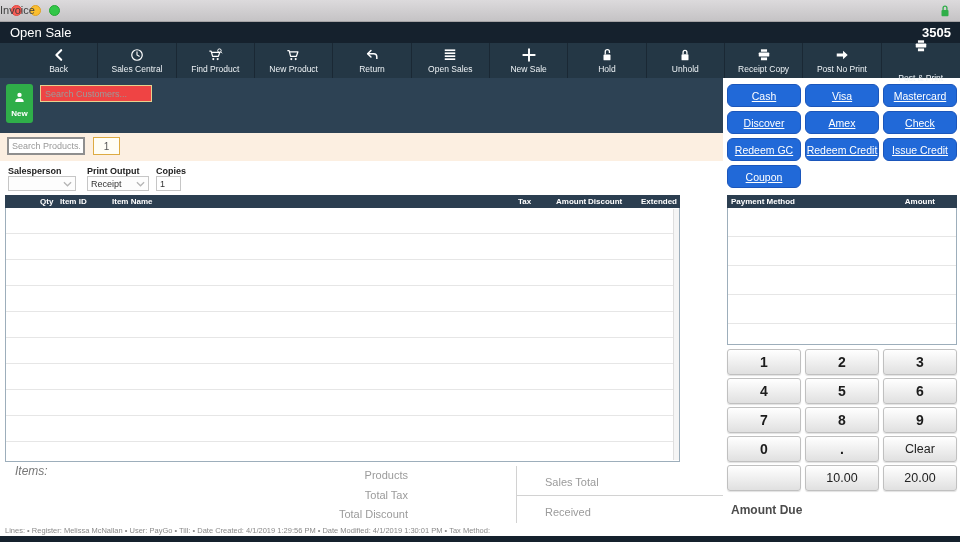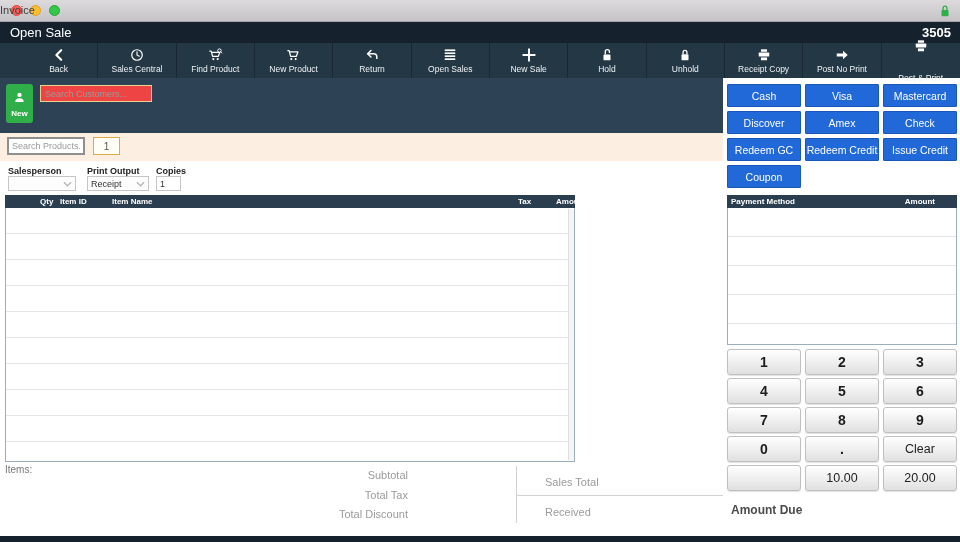--- a/index.html
+++ b/index.html
@@ -55,50 +55,50 @@
   .selbox { position:absolute; top:176px; height:15px; border:1px solid #c6c6c6; background:#fdfdfd;
     font-size:9px; color:#333; display:flex; align-items:center; justify-content:space-between;
     padding:0 3px; cursor:pointer; }
   .sel-sp { left:8px; width:68px; }
   .sel-po { left:87px; width:62px; }
   .copies-input { position:absolute; left:156px; top:176px; width:25px; height:15px;
     border:1px solid #c6c6c6; font-size:9px; padding:0 3px; color:#333;
     font-family:"Liberation Sans", sans-serif; }
 
   
-  .items-table { position:absolute; left:5px; top:195px; width:570px; height:267px; }
+  .items-table { position:absolute; left:5px; top:195px; width:675px; height:267px; }
   .items-head { position:absolute; top:0; left:0; right:0; height:13px; background:#2b3e50; }
   .items-head span { position:absolute; top:2px; font-size:8px; font-weight:bold; color:#fff; }
   .items-head span:nth-child(1){ left:35px; }
   .items-head span:nth-child(2){ left:55px; }
   .items-head span:nth-child(3){ left:107px; }
   .items-head span:nth-child(4){ left:513px; }
   .items-head span:nth-child(5){ left:551px; }
   .items-head span:nth-child(6){ left:583px; }
   .items-head span:nth-child(7){ left:636px; }
   .items-body { position:absolute; top:13px; left:0; right:0; bottom:0;
     border:1px solid #9daebb; border-top:none;
     background:repeating-linear-gradient(to bottom, #ffffff 0 25px, #e6e6e6 25px 26px); }
   .items-scroll { position:absolute; top:14px; right:1px; width:6px; bottom:2px;
     background:#f5f5f5; border-left:1px solid #dedede; }
-  .items-footer-label { position:absolute; left:5px; top:464px; font-size:10px; color:#777; }
+  .items-footer-label { position:absolute; left:15px; top:464px; font-size:12px; color:#777;font-style:italic; }
 
   
   .pay-table { position:absolute; left:727px; top:195px; width:230px; height:150px; }
   .pay-head { position:relative; height:13px; background:#2b3e50; }
   .pay-head .c1 { position:absolute; left:4px; top:2px; font-size:8px; font-weight:bold; color:#fff; }
   .pay-head .c2 { position:absolute; right:22px; top:2px; font-size:8px; font-weight:bold; color:#fff; }
   .pay-body { position:absolute; top:13px; left:0; right:0; bottom:0; border:1px solid #9daebb; border-top:none;
     background:repeating-linear-gradient(to bottom, #ffffff 0 28px, #e6e6e6 28px 29px); }
 
   
   .pay-grid { position:absolute; left:727px; top:84px; display:grid;
     grid-template-columns:repeat(3,74px); gap:4px; }
-  .pay-btn { height:23px; background:#2169d8; border:1px solid #1b56bb; border-radius:1px;
-    color:#fff; font-size:10.5px; display:flex; align-items:center; justify-content:center; cursor:pointer; }
+  .pay-btn { height:23px; background:#2169d8; border:1px solid #1b56bb; border-radius:6px;
+    color:#fff; font-size:10.5px; display:flex; align-items:center; justify-content:center; cursor:pointer;text-decoration:underline; }
 
   
   .numpad { position:absolute; left:727px; top:349px; display:grid;
     grid-template-columns:repeat(3,74px); gap:3px 4px; }
   .np-key { height:26px; background:linear-gradient(#ffffff,#e0e0e0); border:1px solid #c0c0c0;
     border-radius:3px; display:flex; align-items:center; justify-content:center;
     font-size:14px; font-weight:bold; color:#1c1c1c; box-shadow:0 1px 1px rgba(0,0,0,0.12); cursor:pointer; }
   .np-key.fn { font-weight:normal; font-size:12.5px; color:#222; }
 
   
@@ -338,24 +338,27 @@
     <div class="np-key">8</div>
     <div class="np-key">9</div>
     <div class="np-key">0</div>
     <div class="np-key">.</div>
     <div class="np-key fn">Clear</div>
     <div class="np-key fn"></div>
     <div class="np-key fn">10.00</div>
     <div class="np-key fn">20.00</div>
   </div>
 
-  <span class="tot-label t-sub">Subtotal</span>
+  <span class="tot-label t-sub">Products</span>
   <span class="tot-label t-tax">Total Tax</span>
   <span class="tot-label t-disc">Total Discount</span>
   <div class="tot-vline"></div>
   <span class="tot-label t-sales">Sales Total</span>
   <div class="tot-hline"></div>
   <span class="tot-label t-recv">Received</span>
   <span class="t-due">Amount Due</span>
 
+  <div class="statusbar">
+    <span>Lines:  • Register: Melissa McNallan • User: PayGo • Till:  • Date Created: 4/1/2019 1:29:56 PM • Date Modified: 4/1/2019 1:30:01 PM • Tax Method:</span>
+  </div>
   <div class="bottombar"></div>
 
 </div>
 
 </body></html>

